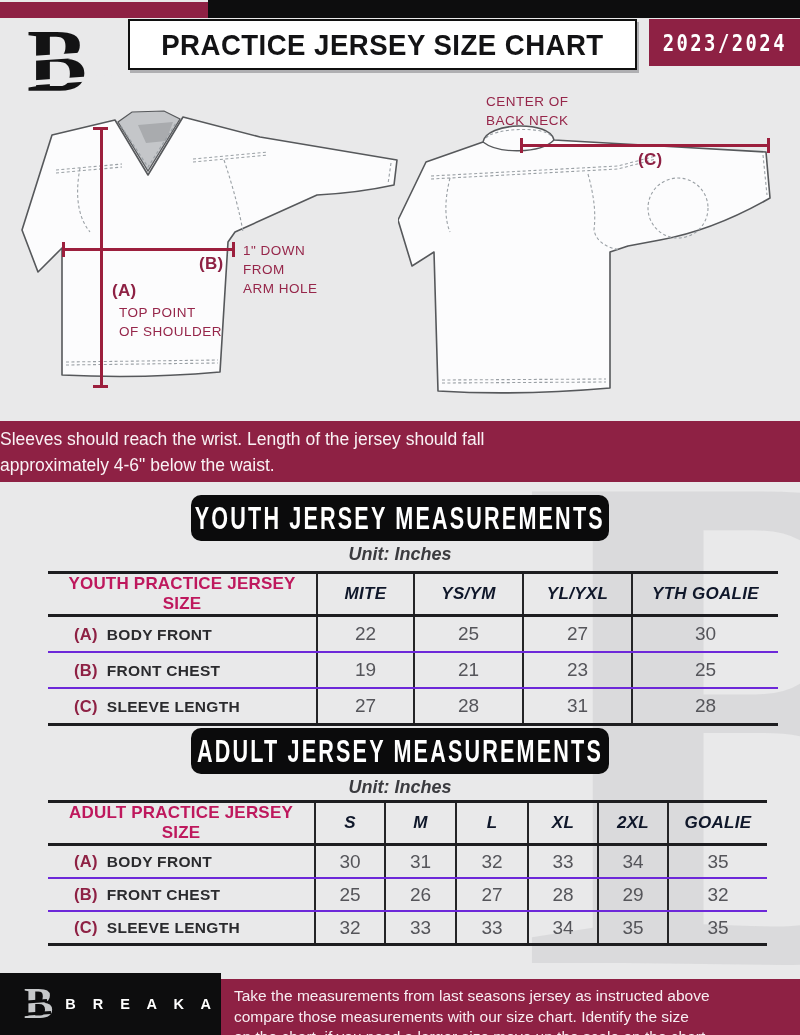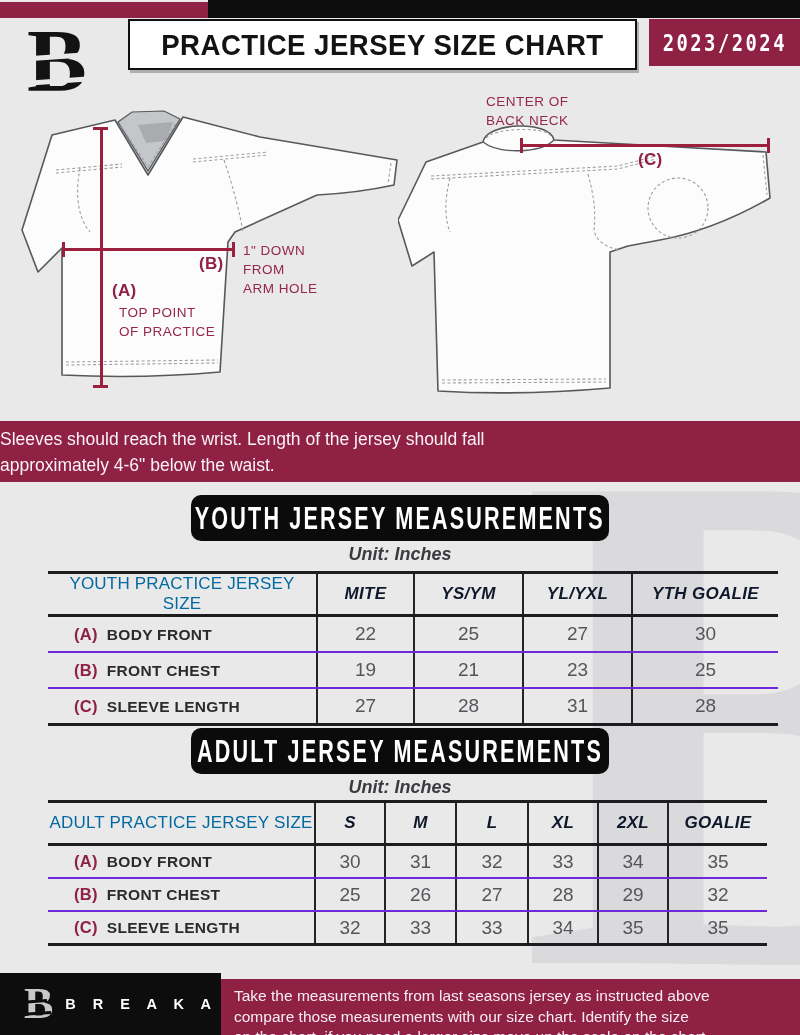--- a/index.html
+++ b/index.html
@@ -82,21 +82,21 @@
               background:transparent;}
   .t-youth{left:48px;top:571px;width:730px;}
   .t-adult{left:48px;top:800px;width:719px;}
   .meas-table th,.meas-table td{border-left:2px solid #242427;text-align:center;padding:0;}
   .meas-table th:first-child,.meas-table td:first-child{border-left:none;}
   .meas-table th{border-top:3px solid #1d1d20;border-bottom:3px solid #1d1d20;}
   .meas-table td{border-bottom:2px solid #6d28d9;}
   .meas-table tbody tr:last-child td{border-bottom:3px solid #1d1d20;}
   .t-youth th{height:39px;} .t-youth td{height:34px;}
   .t-adult th{height:40px;} .t-adult td{height:31px;}
-  .label-head{font-weight:400;font-size:17px;color:#0369a1;letter-spacing:.2px;}
+  .label-head{font-weight:700;font-size:17px;color:#be185d;letter-spacing:.2px;}
   .size-head{font-weight:700;font-size:17px;color:#0f172a;letter-spacing:.3px;font-style:italic;}
   .label-cell{text-align:left !important;padding-left:26px !important;font-weight:700;
               font-size:15.5px;color:#2b2b2e;letter-spacing:.3px;}
   .row-key{color:#8e2144;font-weight:800;font-size:16.5px;margin-right:9px;}
   .value-cell{font-weight:400;font-size:19px;color:#55555a;}
 
   
   .footer-black{position:absolute;left:0;top:973px;width:221px;height:62px;background:#0d0d0e;
                 display:flex;align-items:center;z-index:2;}
   .footer-logo{position:relative;width:38px;height:44px;margin-left:24px;}
@@ -179,21 +179,21 @@
   <div class="mline mB-h"></div>
   <div class="mcap mB-l"></div>
   <div class="mcap mB-r"></div>
   <div class="mline mC-h"></div>
   <div class="mcap mC-l"></div>
   <div class="mcap mC-r"></div>
 
   <div class="lab lab-key labA">(A)</div>
   <div class="lab lab-desc labAdesc">
       <div>TOP POINT</div>
-      <div>OF PRACTICE</div>
+      <div>OF SHOULDER</div>
     </div>
   <div class="lab lab-key labB">(B)</div>
   <div class="lab lab-desc labBdesc">
       <div>1" DOWN</div>
       <div>FROM</div>
       <div>ARM HOLE</div>
     </div>
   <div class="lab lab-key labC">(C)</div>
   <div class="lab lab-desc labCdesc">
       <div>CENTER OF</div>

